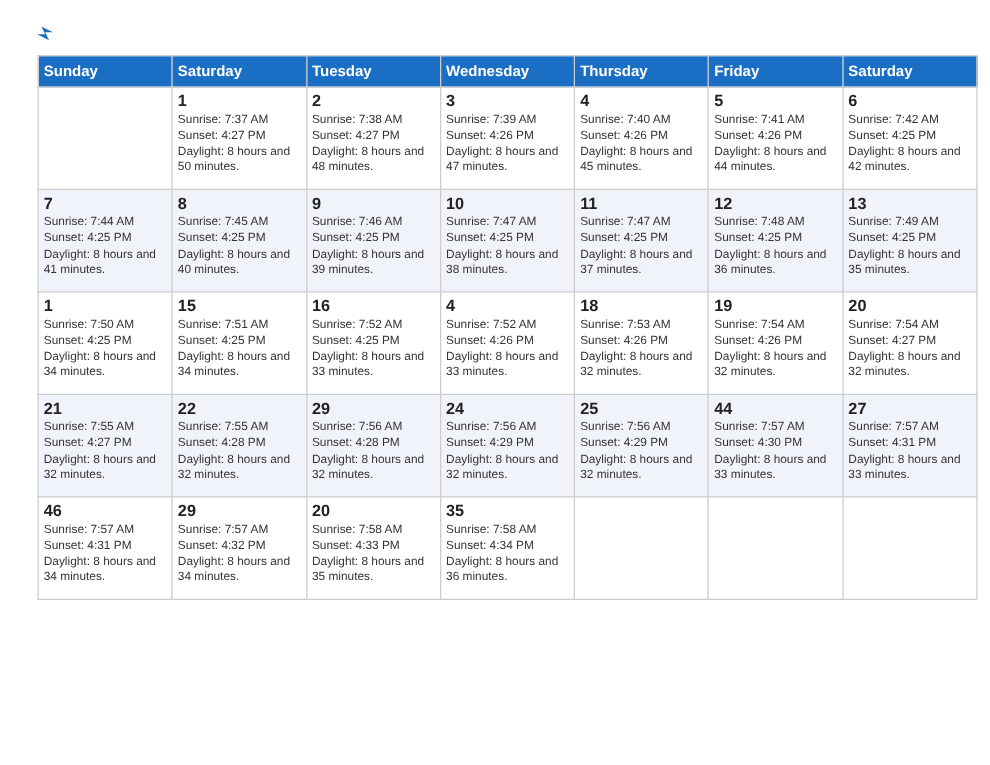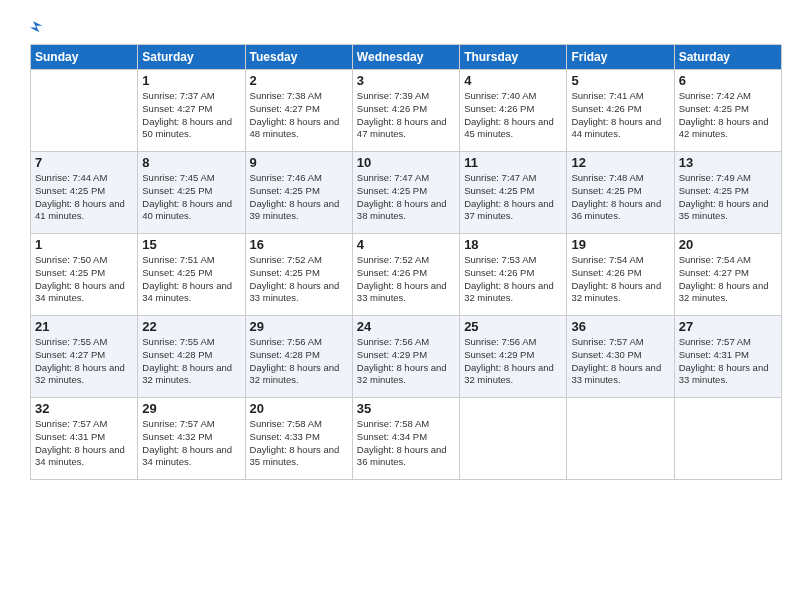--- a/index.html
+++ b/index.html
@@ -231,31 +231,31 @@
           </td>
           <td>
             <span class="day-number">24</span>
             <div class="cell-info">Sunrise: 7:56 AM<br>Sunset: 4:29 PM<br>Daylight: 8 hours and 32 minutes.</div>
           </td>
           <td>
             <span class="day-number">25</span>
             <div class="cell-info">Sunrise: 7:56 AM<br>Sunset: 4:29 PM<br>Daylight: 8 hours and 32 minutes.</div>
           </td>
           <td>
-            <span class="day-number">36</span>
+            <span class="day-number">44</span>
             <div class="cell-info">Sunrise: 7:57 AM<br>Sunset: 4:30 PM<br>Daylight: 8 hours and 33 minutes.</div>
           </td>
           <td>
             <span class="day-number">27</span>
             <div class="cell-info">Sunrise: 7:57 AM<br>Sunset: 4:31 PM<br>Daylight: 8 hours and 33 minutes.</div>
           </td>
         </tr>
         <tr>
           <td>
-            <span class="day-number">32</span>
+            <span class="day-number">46</span>
             <div class="cell-info">Sunrise: 7:57 AM<br>Sunset: 4:31 PM<br>Daylight: 8 hours and 34 minutes.</div>
           </td>
           <td>
             <span class="day-number">29</span>
             <div class="cell-info">Sunrise: 7:57 AM<br>Sunset: 4:32 PM<br>Daylight: 8 hours and 34 minutes.</div>
           </td>
           <td>
             <span class="day-number">20</span>
             <div class="cell-info">Sunrise: 7:58 AM<br>Sunset: 4:33 PM<br>Daylight: 8 hours and 35 minutes.</div>
           </td>

